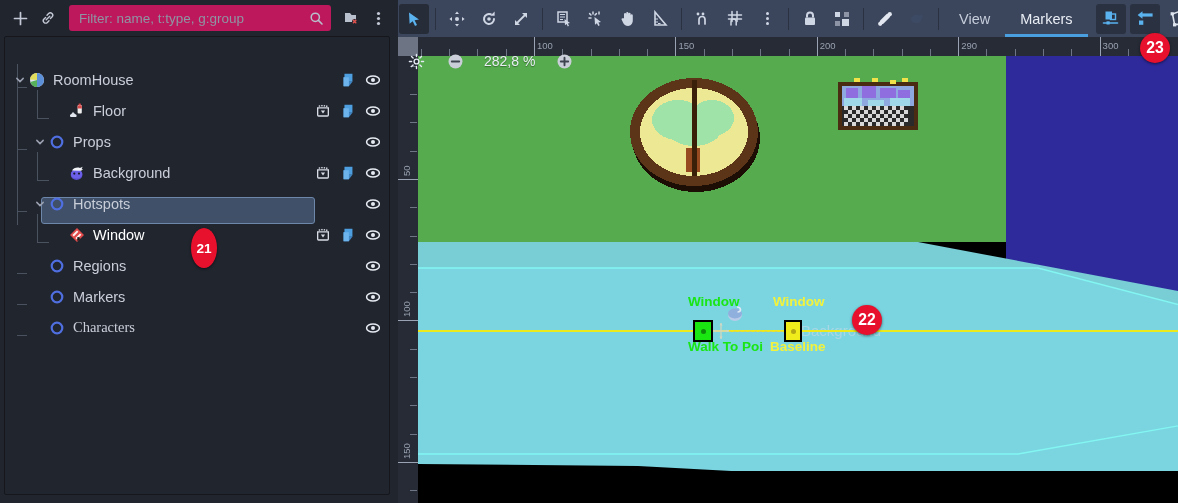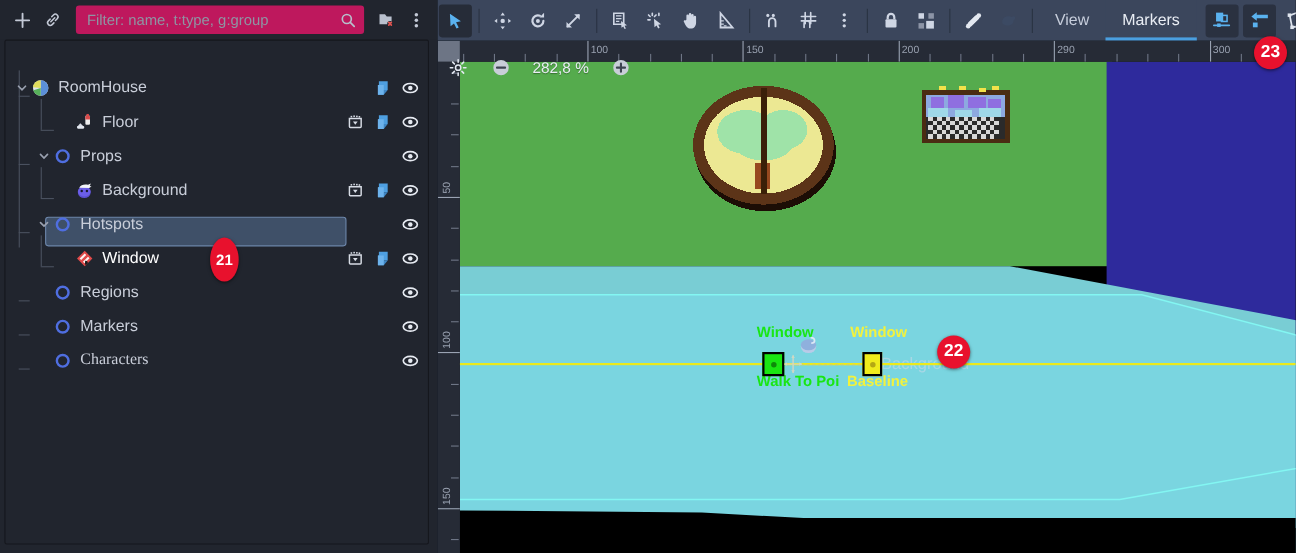--- a/index.html
+++ b/index.html
@@ -934,16 +934,16 @@
         <span class="zb-icon">
           <svg width="17" height="17" viewBox="0 0 17 17">
               <circle cx="8.5" cy="8.5" r="7" fill="#c9ced8"></circle>
               <path d="M4.8 8.5h7.4M8.5 4.8v7.4" stroke="#3d4450" stroke-width="1.9" stroke-linecap="round"></path>
             </svg>
         </span>
       </div>
 
     </div>
   </div>
-<div class="badge" style="left: 191px; top: 216px; width: 26px; height: 40px; font-size: 13.65px;">21</div>
+<div class="badge" style="left: 191px; top: 228px; width: 26px; height: 40px; font-size: 13.65px;">21</div>
     <div class="badge" style="left: 852px; top: 305px; width: 30px; height: 30px; font-size: 15.75px;">22</div>
     <div class="badge" style="left: 1140px; top: 33px; width: 30px; height: 30px; font-size: 15.75px;">23</div>
   </div>
 
 </body></html>

